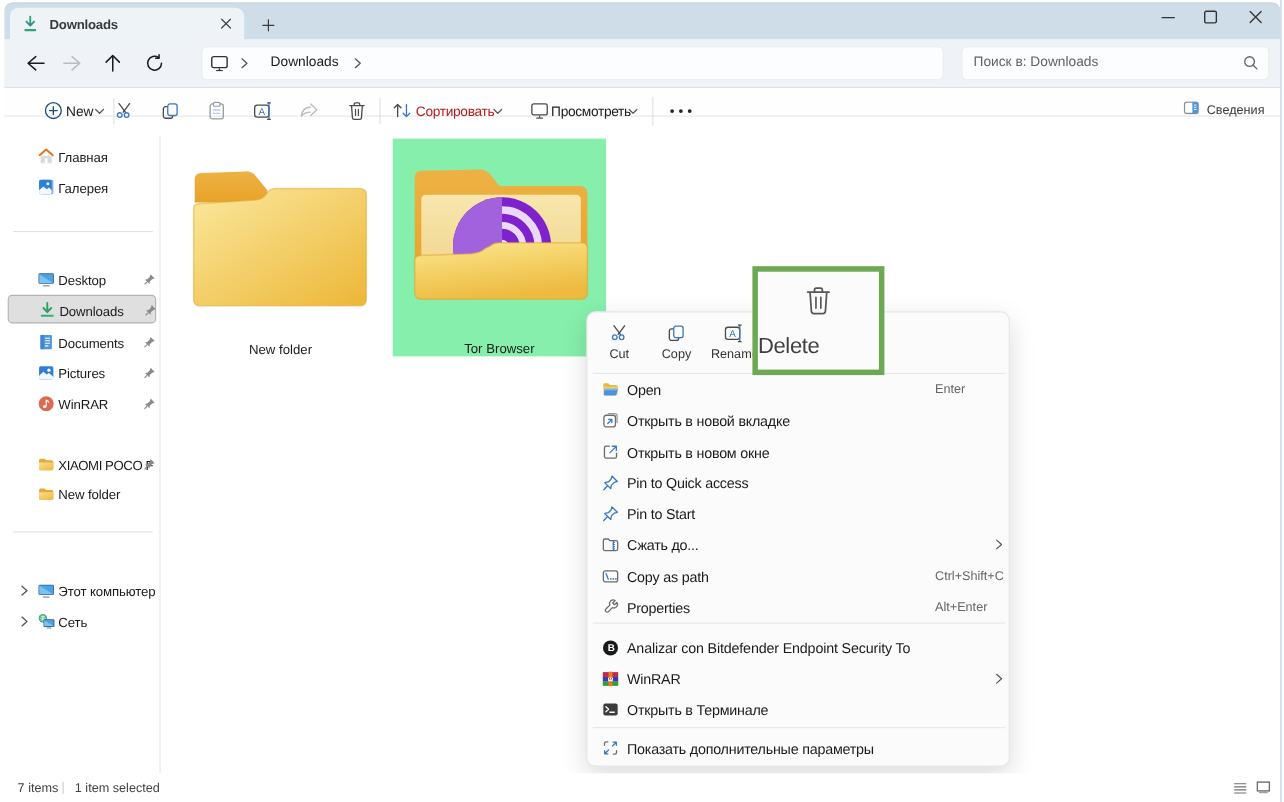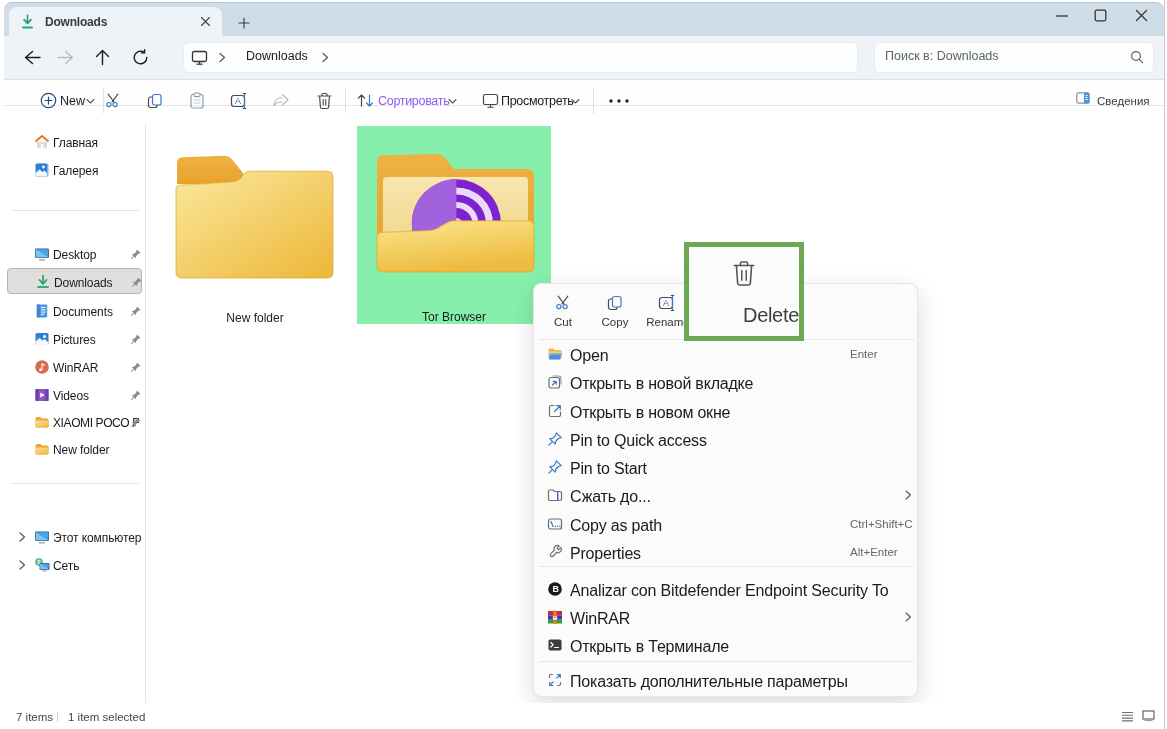--- a/index.html
+++ b/index.html
@@ -26,30 +26,30 @@
 .chev { position:absolute; left:12px; top:8px; width:12px; height:12px; }
 
 
 .tile { position:absolute; width:194px; height:198px; }
 .tile .lbl { position:absolute; left:0; right:0; top:184px; text-align:center; font-size:12px; color:#1b1b1b; }
 
 
 #menu { position:absolute; left:533px; top:283px; width:385px; height:414px; background:#fbfbfb; border:1px solid #e6e6e6; border-radius:8px; box-shadow:0 8px 24px rgba(0,0,0,.14); }
 .mitem { position:absolute; left:5px; width:375px; height:28px; }
 .mitem .mic { position:absolute; left:8px; top:6px; width:16px; height:16px; }
-.mitem .mlb { position:absolute; left:31px; top:7px; font-size:16px; color:#1b1b1b; white-space:nowrap; letter-spacing:-0.2px;}
+.mitem .mlb { position:absolute; left:31px; top:7px; font-size:13px; color:#1b1b1b; white-space:nowrap; letter-spacing:-0.2px;}
 .mitem .acc { position:absolute; left:311px; top:8px; font-size:11.5px; color:#666; white-space:nowrap;}
 .mitem .sub { position:absolute; left:364px; top:9px; width:10px; height:10px; }
 .msep { position:absolute; left:5px; width:375px; height:1px; background:#e8e8e8; }
 .iconbtn { position:absolute; top:8px; width:50px; height:46px; text-align:center; }
 .iconbtn .blb { position:absolute; left:0; right:0; top:24px; font-size:11.5px; color:#333; }
 
 
 #greenbox { position:absolute; left:684px; top:242px; width:120px; height:99px; background:#fbfbfb; border:5px solid #6da954; }
-#greenbox .dtxt { position:absolute; left:0; right:0; top:57px; text-align:right; font-size:20px; letter-spacing:-0.3px; color:#3f3f3f; }
+#greenbox .dtxt { position:absolute; left:0; right:0; top:57px; text-align:left; font-size:20px; letter-spacing:-0.3px; color:#3f3f3f; }
 </style>
 </head>
 <body>
 <div id="win">
   <div id="tabbar"></div>
   <div id="tab">
     <svg class="abs" style="left:13px;top:7px" width="11" height="16" viewBox="0 0 11 16">
       <defs>
           <linearGradient id="dlg" x1="0" y1="0" x2="0" y2="1">
             <stop offset="0" stop-color="#33a86c"></stop>
@@ -149,21 +149,21 @@
         <path d="M2 4 H15" stroke="#4a4a4a" stroke-width="1.2" stroke-linecap="round"></path>
         <path d="M6 4 V2.6 C6 2 6.4 1.5 7 1.5 H10 C10.6 1.5 11 2 11 2.6 V4" fill="none" stroke="#4a4a4a" stroke-width="1.2"></path>
         <path d="M3.6 4.4 L4.4 15 C4.45 15.9 5.1 16.5 6 16.5 H11 C11.9 16.5 12.55 15.9 12.6 15 L13.4 4.4" fill="none" stroke="#4a4a4a" stroke-width="1.2"></path>
         <path d="M7.2 7.5 V13 M9.8 7.5 V13" stroke="#4a4a4a" stroke-width="1.1" stroke-linecap="round"></path>
       </svg>
     <div class="abs" style="left:341px;top:9px;width:1px;height:24px;background:#e0e0e0;"></div>
     <svg class="abs" style="left:353px;top:12px" width="17" height="17" viewBox="0 0 17 17">
         <path d="M4.5 14 V3 M1.5 6 L4.5 3 L7.5 6" fill="none" stroke="#4a4a4a" stroke-width="1.2" stroke-linecap="round" stroke-linejoin="round"></path>
         <path d="M12.5 3 V14 M9.5 11 L12.5 14 L15.5 11" fill="none" stroke="#3b78c3" stroke-width="1.2" stroke-linecap="round" stroke-linejoin="round"></path>
       </svg>
-    <span class="abs" style="left:374px;top:14px;font-size:12.5px;letter-spacing:-0.3px;color:#8b5cf6;">Сортировать</span>
+    <span class="abs" style="left:374px;top:14px;font-size:12.5px;letter-spacing:-0.3px;color:#b91c1c;">Сортировать</span>
     <svg class="abs" style="left:444px;top:18px" width="9" height="7" viewBox="0 0 9 7">
         <path d="M1 1.5 L4.5 5 L8 1.5" fill="none" stroke="#555" stroke-width="1.1" stroke-linecap="round" stroke-linejoin="round"></path>
       </svg>
     <svg class="abs" style="left:478px;top:13px" width="17" height="16" viewBox="0 0 17 16">
         <rect x="1.5" y="1.5" width="14" height="10" rx="1.8" fill="none" stroke="#4a4a4a" stroke-width="1.2"></rect>
         <line x1="8.5" y1="12" x2="8.5" y2="14" stroke="#4a4a4a" stroke-width="1.1"></line>
         <line x1="5.5" y1="14.3" x2="11.5" y2="14.3" stroke="#4a4a4a" stroke-width="1.1"></line>
       </svg>
     <span class="abs" style="left:497px;top:14px;font-size:12.5px;letter-spacing:-0.3px;color:#1b1b1b;">Просмотреть</span>
     <svg class="abs" style="left:567px;top:18px" width="9" height="7" viewBox="0 0 9 7">
@@ -283,33 +283,20 @@
             <circle cx="8" cy="8" r="6.8" fill="#dc6a50"></circle>
             <ellipse cx="6.6" cy="10.7" rx="1.6" ry="1.3" fill="#fff"></ellipse>
             <path d="M8 10.6 V4.9 Q9.9 5.1 10.4 7.1" fill="none" stroke="#fff" stroke-width="1.1"></path>
           </svg>
         <span class="lb">WinRAR</span>
         <svg class="pin" viewBox="0 0 13 13">
             <path d="M7.5 1.5 L11.5 5.5 L9 6.3 L6.7 8.6 L6.3 11 L2 6.7 L4.4 6.3 L6.7 4 Z" fill="#8a8a8a"></path>
             <line x1="4" y1="9" x2="1.5" y2="11.5" stroke="#8a8a8a" stroke-width="1.1"></line>
           </svg>
       </div>
-      <div class="navitem" style="top:258px">
-        <svg class="ic" viewBox="0 0 16 16">
-            <rect x="1.5" y="2" width="13" height="12" rx="1.5" fill="#8c52c9"></rect>
-            <rect x="1.5" y="2" width="3" height="12" fill="#6e3fa3"></rect>
-            <rect x="11.5" y="2" width="3" height="12" fill="#6e3fa3"></rect>
-            <path d="M6.3 5.5 L10.7 8 L6.3 10.5 Z" fill="#fff"></path>
-          </svg>
-        <span class="lb">Videos</span>
-        <svg class="pin" viewBox="0 0 13 13">
-            <path d="M7.5 1.5 L11.5 5.5 L9 6.3 L6.7 8.6 L6.3 11 L2 6.7 L4.4 6.3 L6.7 4 Z" fill="#8a8a8a"></path>
-            <line x1="4" y1="9" x2="1.5" y2="11.5" stroke="#8a8a8a" stroke-width="1.1"></line>
-          </svg>
-      </div>
       <div class="navitem" style="top:285px">
         <svg class="ic" viewBox="0 0 16 16">
             <path d="M1.5 4.5 Q1.5 3 3 3 H6.5 L8 4.5 H13 Q14.5 4.5 14.5 6 V12 Q14.5 13.5 13 13.5 H3 Q1.5 13.5 1.5 12 Z" fill="url(#sftab)"></path>
             <path d="M1.5 6.5 H14.5 V12 Q14.5 13.5 13 13.5 H3 Q1.5 13.5 1.5 12 Z" fill="url(#sffront)"></path>
           </svg>
         <span class="lb" style="max-width:86px;overflow:hidden;display:inline-block;letter-spacing:-0.4px;">XIAOMI POCO F</span>
         <svg class="pin" style="left:126px" viewBox="0 0 13 13">
             <path d="M7.5 1.5 L11.5 5.5 L9 6.3 L6.7 8.6 L6.3 11 L2 6.7 L4.4 6.3 L6.7 4 Z" fill="#8a8a8a"></path>
             <line x1="4" y1="9" x2="1.5" y2="11.5" stroke="#8a8a8a" stroke-width="1.1"></line>
           </svg>

